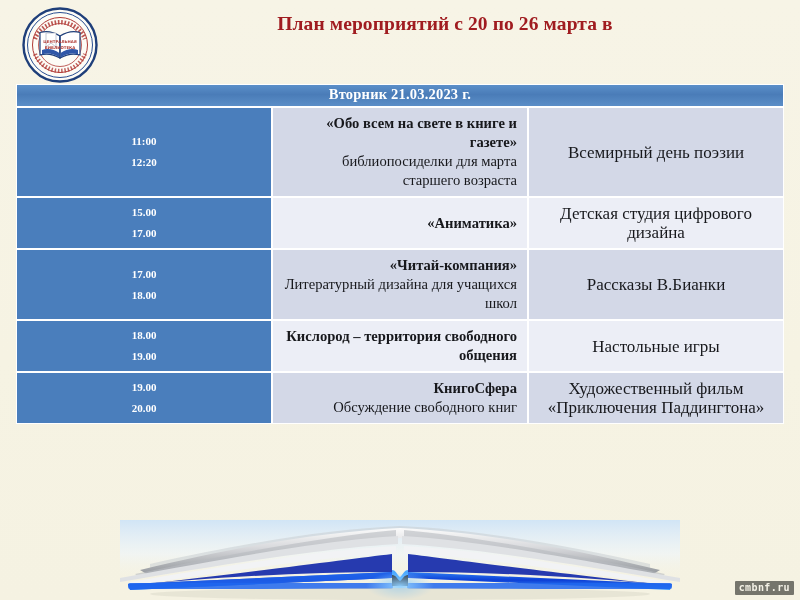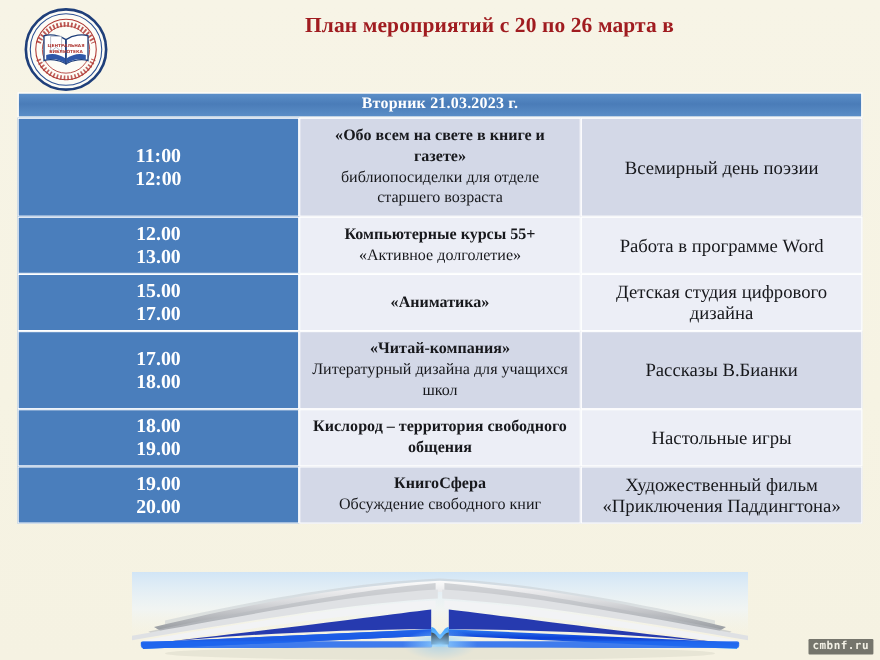--- a/index.html
+++ b/index.html
@@ -69,28 +69,28 @@
     height: 22px;
     padding: 1px 0 3px 0;
     letter-spacing: 0.2px;
   }
 
   td.time {
     width: 135px;
     background: #4a7ebc;
     color: #ffffff;
     font-weight: bold;
-    font-size: 18px;
+    font-size: 11px;
     text-align: center;
     line-height: 21px;
     padding: 4px 0;
   }
   td.event {
     width: 352px;
-    text-align: center;
+    text-align: right;
     padding: 6px 10px;
     font-size: 14.6px;
     line-height: 19px;
     color: #17181c;
   }
   td.note {
     width: 281px;
     text-align: center;
     padding: 6px 8px;
     font-size: 17px;
@@ -163,38 +163,27 @@
     <thead>
       <tr>
         <th id="day-header" colspan="3">Вторник 21.03.2023 г.</th>
       </tr>
     </thead>
     <tbody id="sched-body">
 
     <tr class="alt-a">
           <td class="time">
             <div>11:00</div>
-            <div>12:00</div>
+            <div>12:20</div>
           </td>
           <td class="event">
             <span class="ev-title">«Обо всем на свете  в книге и газете»</span>
-            <span class="ev-sub">библиопосиделки  для отделе старшего возраста</span>
+            <span class="ev-sub">библиопосиделки  для марта старшего возраста</span>
           </td>
           <td class="note">Всемирный  день поэзии</td>
-        </tr>
-        <tr class="alt-b">
-          <td class="time">
-            <div>12.00</div>
-            <div>13.00</div>
-          </td>
-          <td class="event">
-            <span class="ev-title">Компьютерные  курсы 55+</span>
-            <span class="ev-sub">«Активное долголетие»</span>
-          </td>
-          <td class="note">Работа в программе Word</td>
         </tr>
         <tr class="alt-b">
           <td class="time">
             <div>15.00</div>
             <div>17.00</div>
           </td>
           <td class="event">
             <span class="ev-title">«Аниматика»</span>
           </td>
           <td class="note">Детская студия цифрового дизайна</td>

